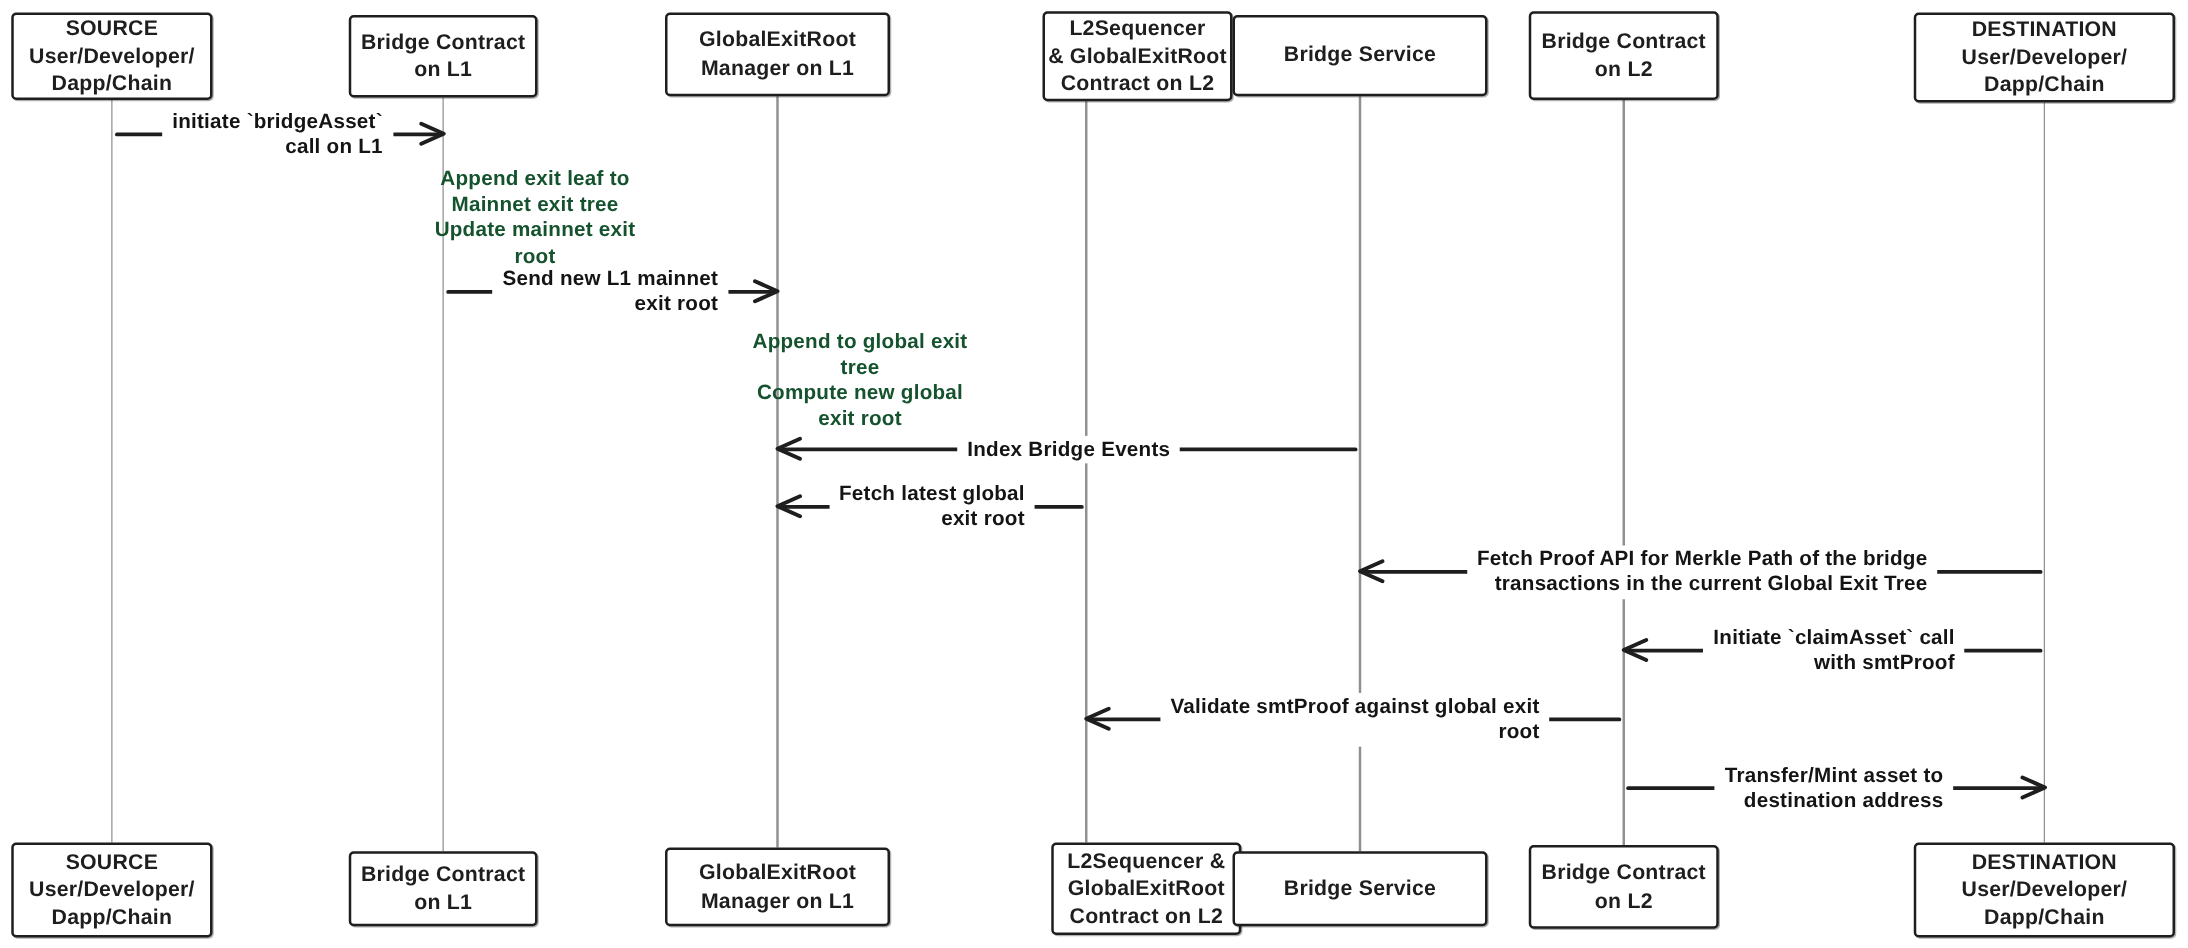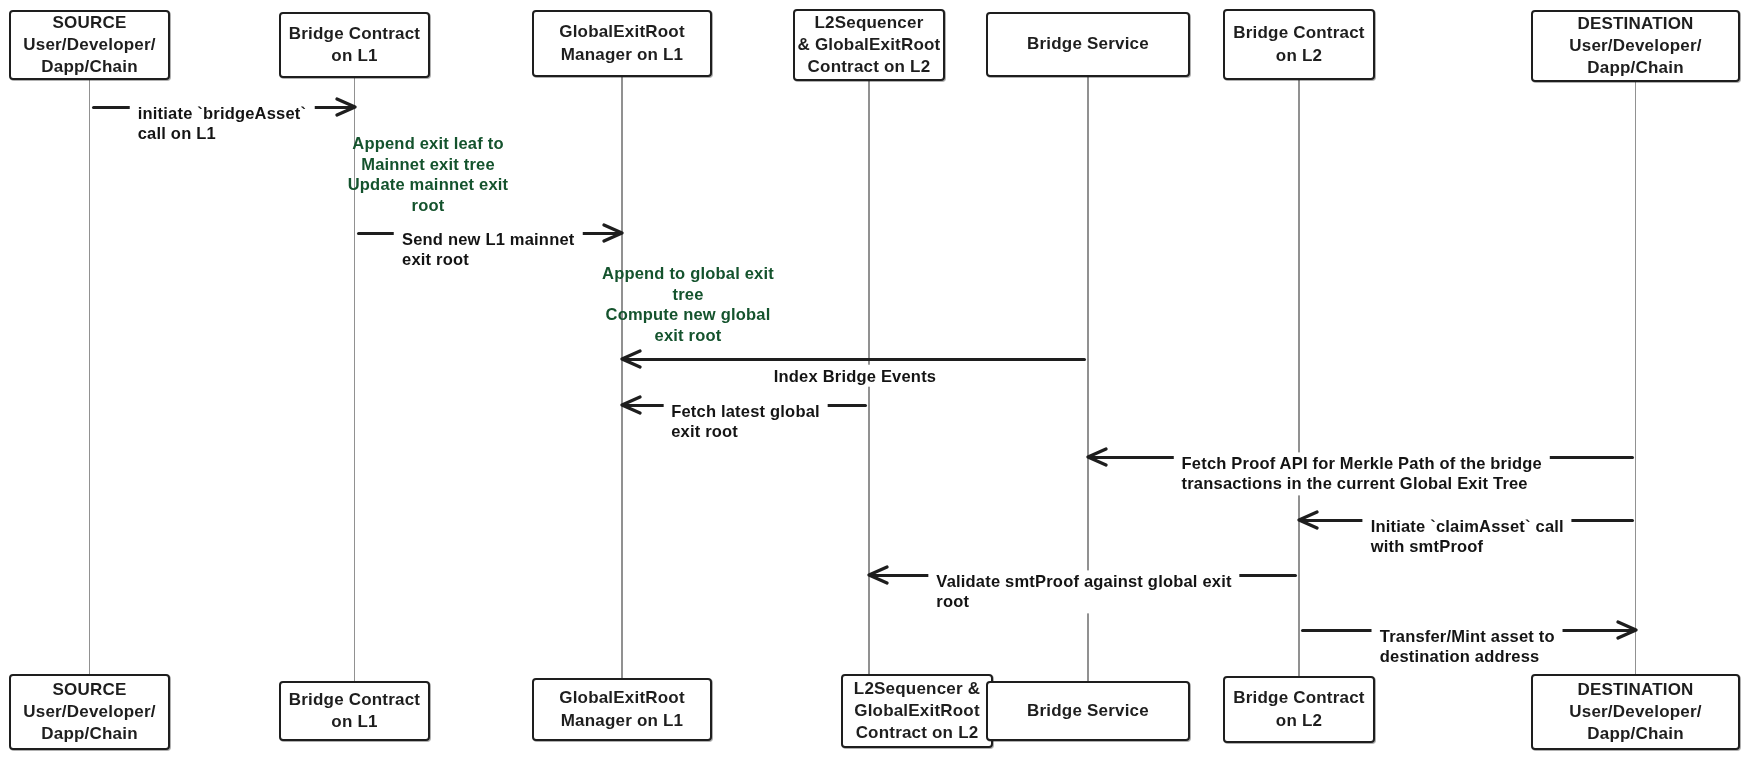--- a/index.html
+++ b/index.html
@@ -23,23 +23,23 @@
     text-align:center; white-space:pre-line;
     font-size:17px; line-height:1.3; font-weight:600; color:#1e1e1e;
     letter-spacing:0.2px;
   }
   .msg { position:absolute; z-index:2; }
   .msg-line {
     position:absolute; left:2px; right:2px; top:0; height:3px;
     background:#1e1e1e; border-radius:2px;
   }
   .msg-label {
-    position:absolute; left:50%; top:18px; transform:translate(-50%,-50%);
+    position:absolute; left:50%; top:2px; transform:translate(-50%,-50%);
     background:#ffffff; padding:1px 8px; width:max-content;
-    text-align:left; white-space:pre-line;
+    text-align:right; white-space:pre-line;
     font-size:16.5px; line-height:1.25; font-weight:600; color:#141414;
     z-index:3; letter-spacing:0.2px;
   }
   .arrowhead { position:absolute; top:-8.5px; z-index:2; }
   .arrowhead.left  { left:-4px; }
   .arrowhead.right { right:-4px; }
   .note {
     position:absolute; transform:translateX(-50%); width:max-content;
     text-align:center; white-space:pre-line;
     font-size:16.5px; line-height:1.25; font-weight:600; color:#14532d;
@@ -73,21 +73,21 @@
     <div class="lifeline" style="left: 621.2px; top: 77px; height: 601px;"></div>
     <div class="pbox" style="left: 532px; top: 10px; width: 180px; height: 67px;">
       <span class="plabel">GlobalExitRoot
 Manager on L1</span>
     </div>
     <div class="pbox" style="left: 532px; top: 678px; width: 180px; height: 63px;">
       <span class="plabel">GlobalExitRoot
 Manager on L1</span>
     </div>
     <div class="lifeline" style="left: 868.2px; top: 81px; height: 593px;"></div>
-    <div class="pbox" style="left: 793px; top: 9px; width: 152px; height: 72px;">
+    <div class="pbox" style="left: 834px; top: 9px; width: 152px; height: 72px;">
       <span class="plabel">L2Sequencer
 &amp; GlobalExitRoot
 Contract on L2</span>
     </div>
     <div class="pbox" style="left: 793px; top: 674px; width: 152px; height: 74px; margin-left: 48px;">
       <span class="plabel">L2Sequencer &amp;
 GlobalExitRoot
 Contract on L2</span>
     </div>
     <div class="lifeline" style="left: 1087.2px; top: 77px; height: 604px;"></div>

